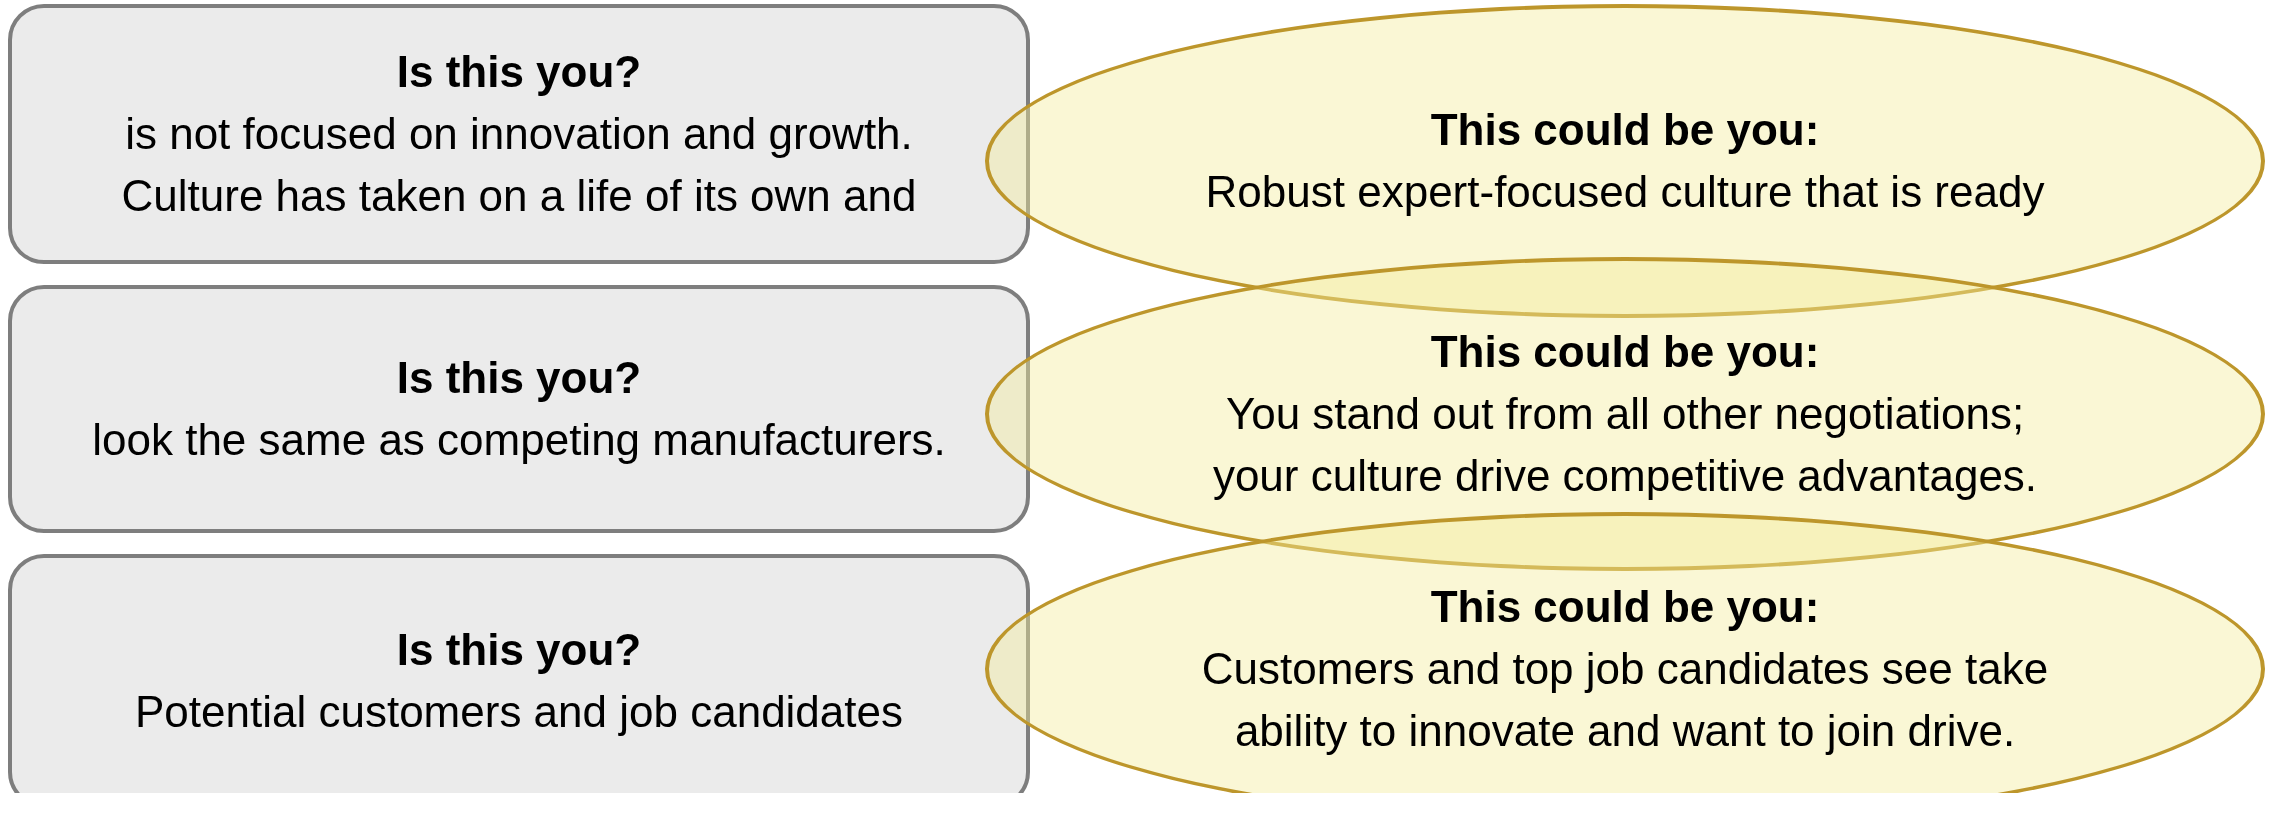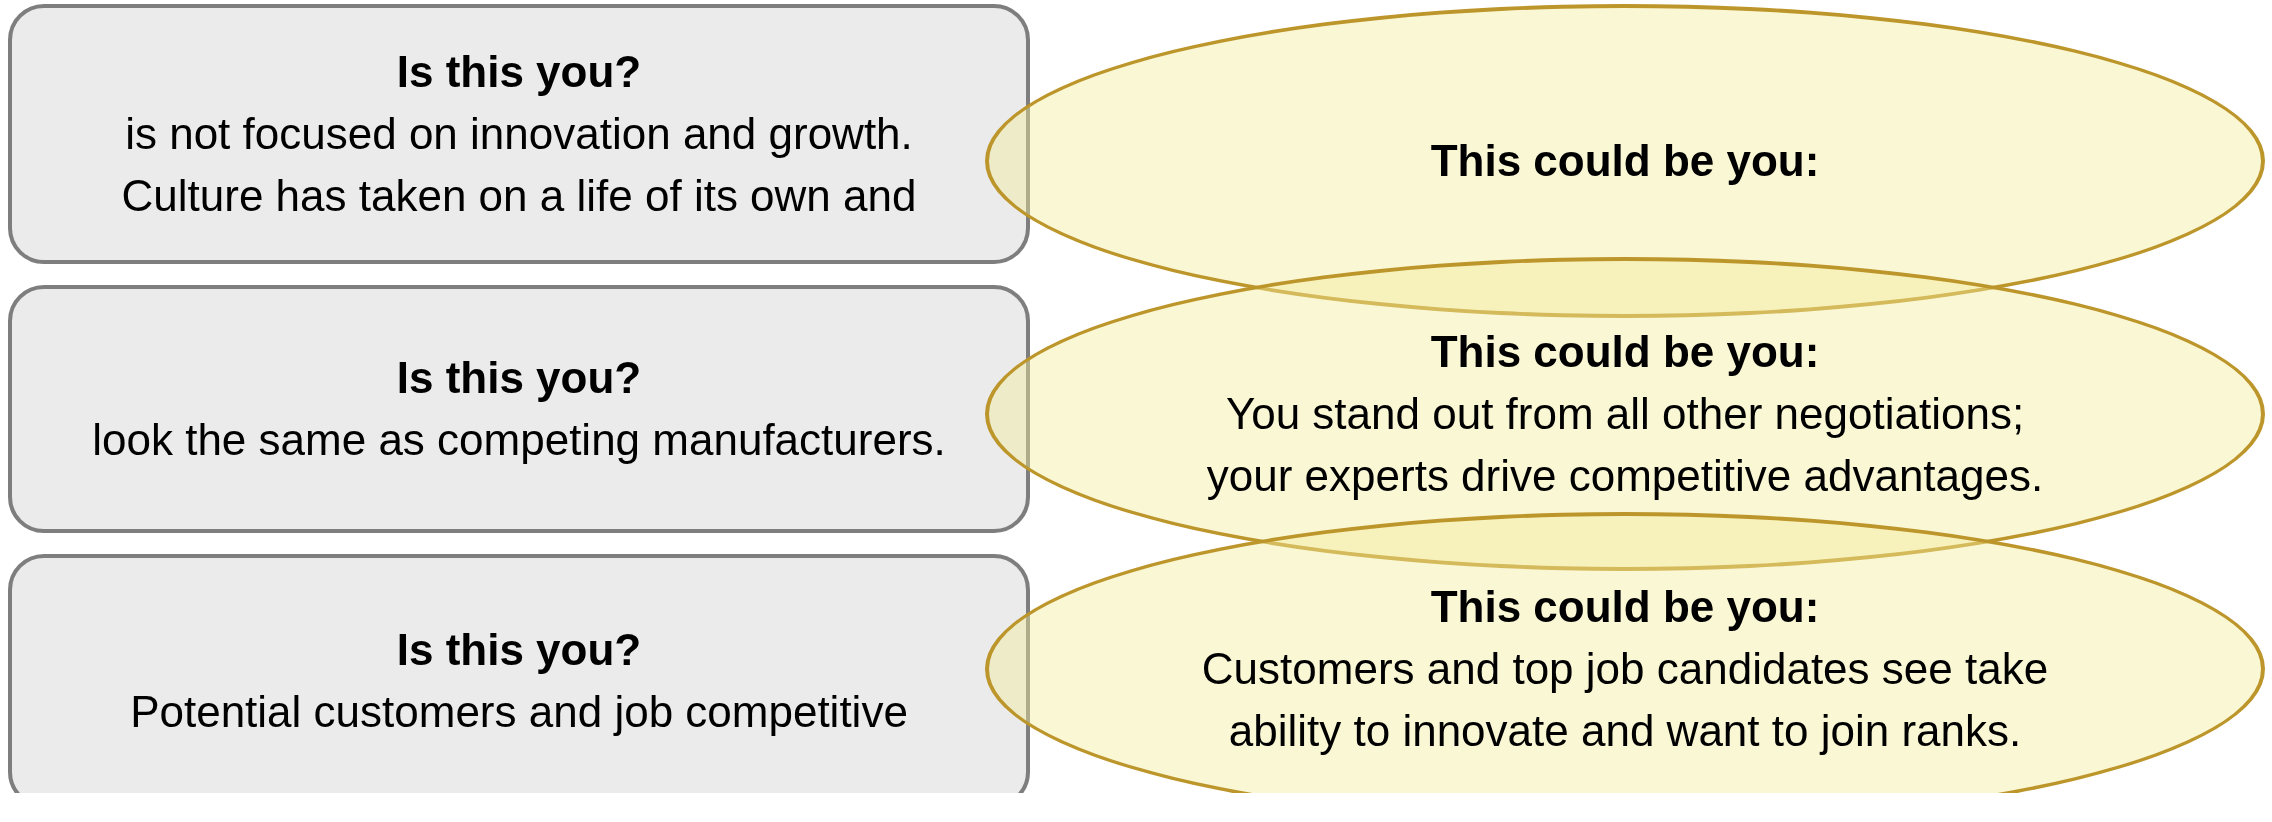--- a/index.html
+++ b/index.html
@@ -74,35 +74,36 @@
 
 <div class="canvas">
 
   <div class="pbox pbox1">
     <div class="heading">Is this you?</div>
     <div class="line">is not focused on innovation and growth.</div>
     <div class="line">Culture has taken on a life of its own and</div>
   </div>
   <div class="ellipse ell1">
     <div class="heading">This could be you:</div>
+    <div class="line">Robust expert-focused culture that is ready</div>
   </div>
 
   <div class="pbox pbox2">
     <div class="heading">Is this you?</div>
     <div class="line">look the same as competing manufacturers.</div>
   </div>
   <div class="ellipse ell2">
     <div class="heading">This could be you:</div>
     <div class="line">You stand out from all other negotiations;</div>
-    <div class="line">your experts drive competitive advantages.</div>
+    <div class="line">your culture drive competitive advantages.</div>
   </div>
 
   <div class="pbox pbox3">
     <div class="heading">Is this you?</div>
-    <div class="line">Potential customers and job competitive</div>
+    <div class="line">Potential customers and job candidates</div>
   </div>
   <div class="ellipse ell3">
     <div class="heading">This could be you:</div>
     <div class="line">Customers and top job candidates see take</div>
-    <div class="line">ability to innovate and want to join ranks.</div>
+    <div class="line">ability to innovate and want to join drive.</div>
   </div>
 
 </div>
 
 </body></html>

